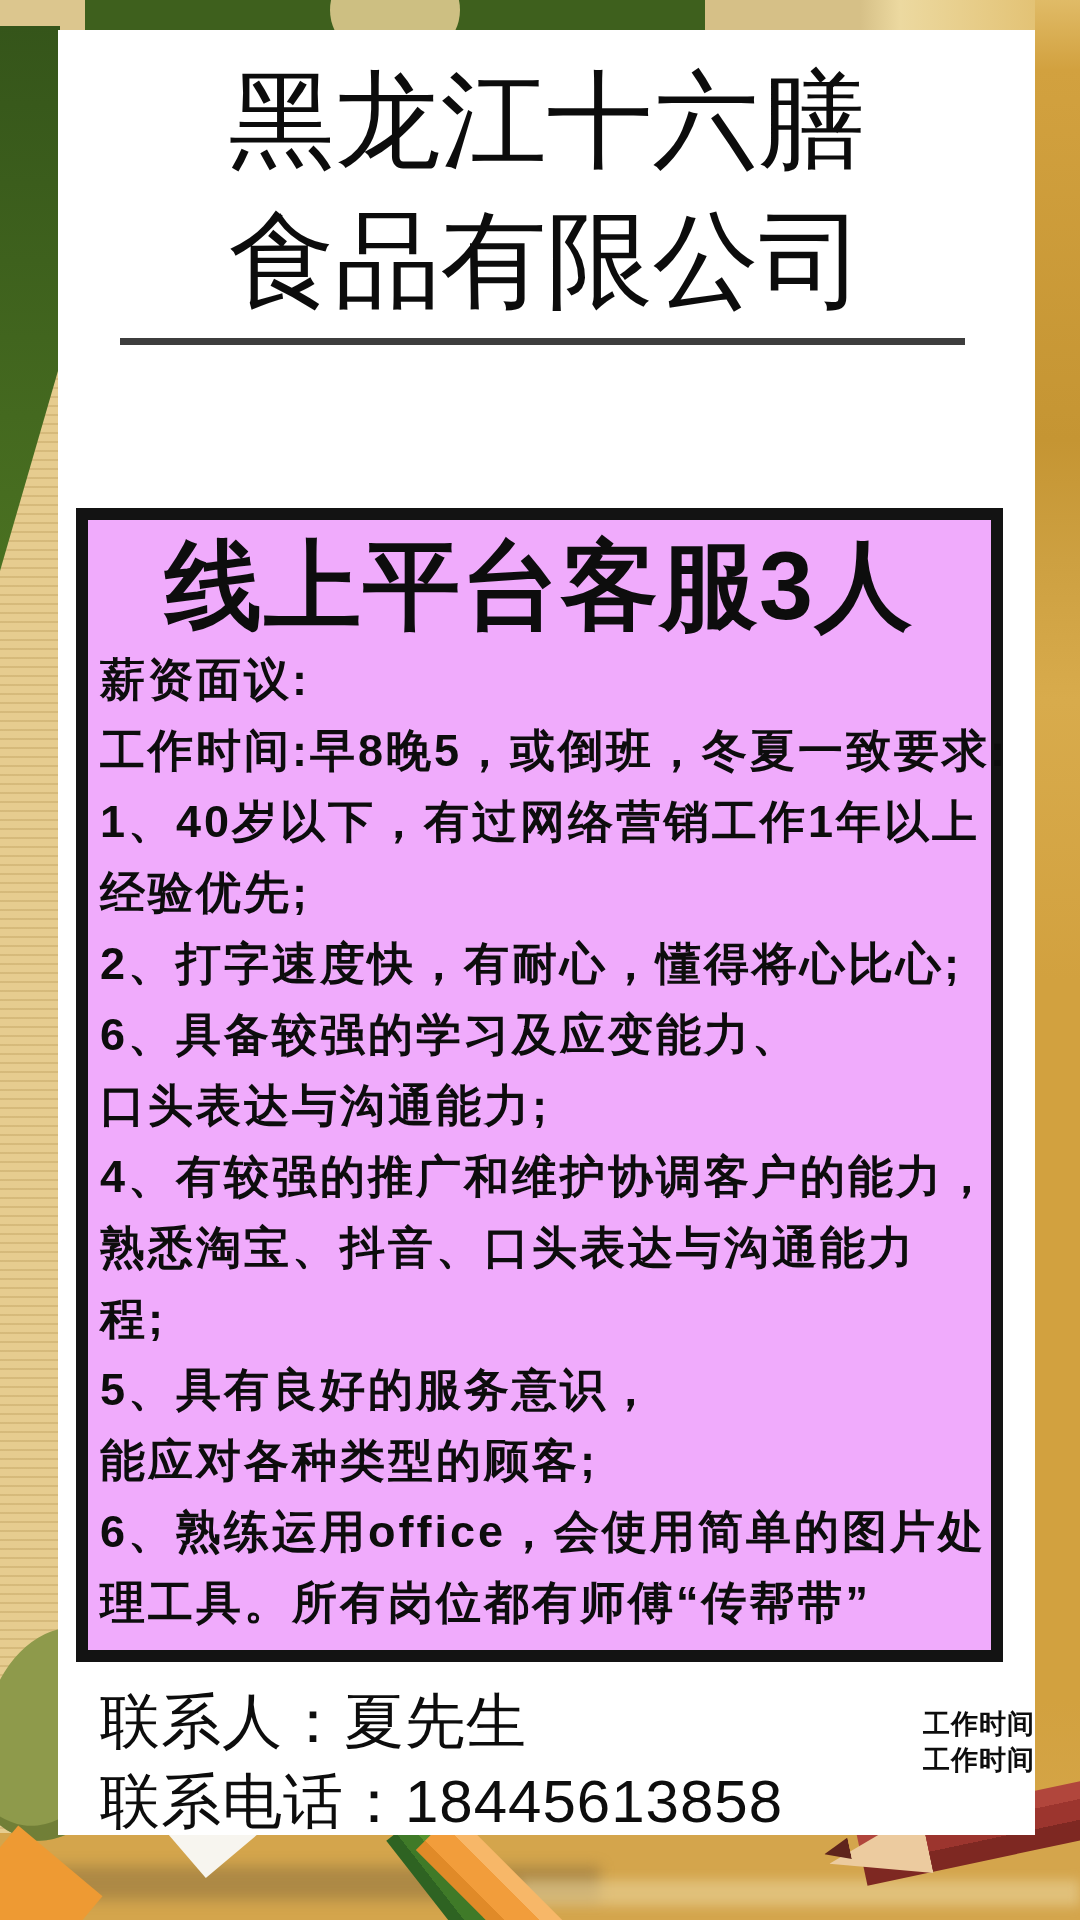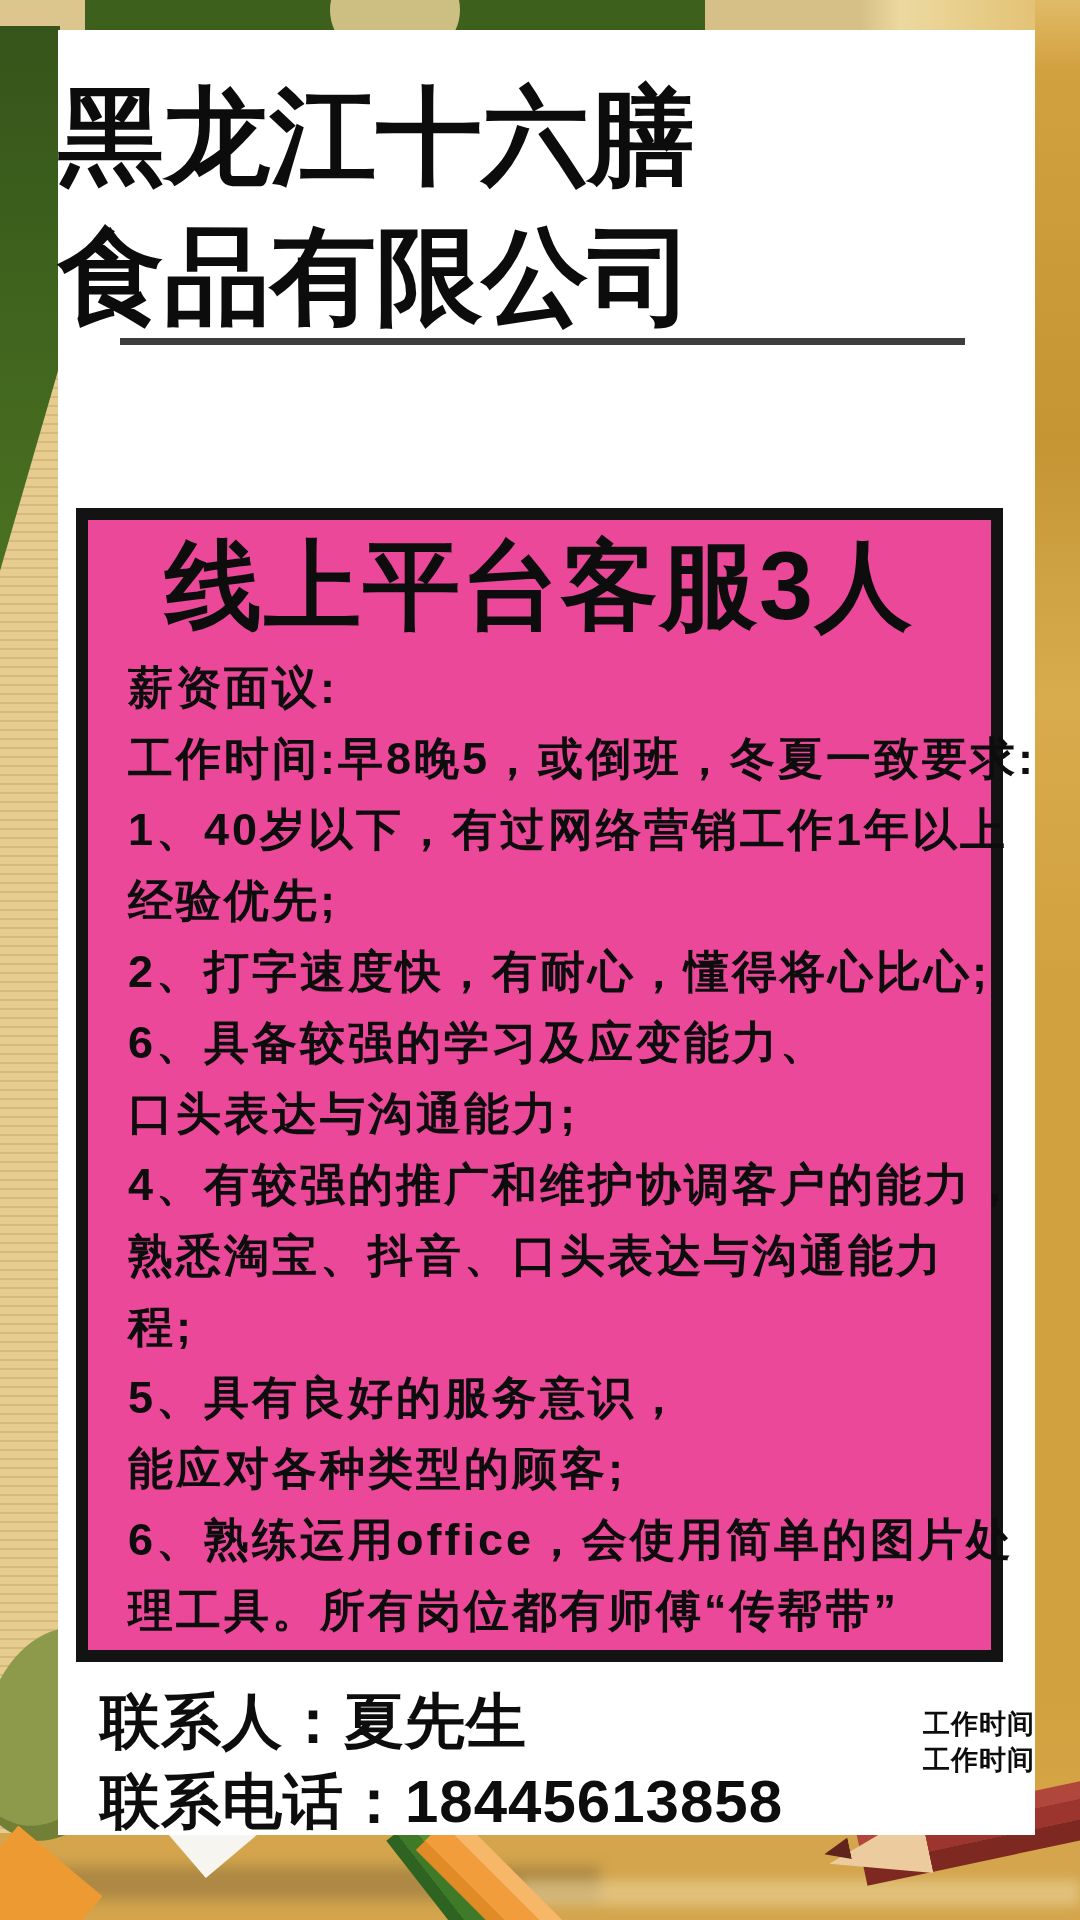--- a/index.html
+++ b/index.html
@@ -42,34 +42,34 @@
     background:linear-gradient(180deg,#b1463c 0 30%,#9c352e 30% 65%,#7e2822 65% 100%);}
   .pencil-red-wood{left:828px;top:1820px;width:100px;height:64px;transform:rotate(-12deg);
     background:#eccb9f;clip-path:polygon(100% 0,100% 100%,0 52%);}
   .pencil-red-lead{left:824px;top:1840px;width:26px;height:22px;transform:rotate(-12deg);
     background:#5f241c;clip-path:polygon(100% 0,100% 100%,0 52%);}
 
   
   .card{left:58px;top:30px;width:977px;height:1805px;background:#ffffff;}
   .card *{position:static;}
 
-  .company-title{position:absolute;left:0;top:36px;width:100%;
-    font-size:106px;line-height:140px;font-weight:700;letter-spacing:0px;color:#0c0c0c;}
+  .company-title{position:absolute;left:0;top:20px;width:100%;text-align:center;
+    font-size:106px;line-height:140px;font-weight:400;letter-spacing:0px;color:#0c0c0c;}
   .divider{position:absolute;left:62px;top:308px;width:845px;height:7px;background:#3d3d3d;}
   .welfare{position:absolute;left:0;top:334px;width:100%;text-align:center;
     font-size:56px;line-height:66px;font-weight:800;letter-spacing:1px;}
 
-  .job-box{position:absolute;left:18px;top:478px;width:927px;height:1154px;border:12px solid #131313;background:#ec4899;}
+  .job-box{position:absolute;left:18px;top:478px;width:927px;height:1154px;border:12px solid #131313;background:#f0abfc;}
   .job-title{position:absolute;left:0;top:10px;width:100%;text-align:center;
     font-size:97px;line-height:112px;font-weight:900;letter-spacing:2px;}
-  .job-body{position:absolute;left:12px;top:132px;width:885px;
-    font-size:45px;line-height:71px;font-weight:700;letter-spacing:3px;white-space:nowrap;margin-left:28px;}
+  .job-body{position:absolute;left:12px;top:124px;width:885px;
+    font-size:45px;line-height:71px;font-weight:700;letter-spacing:3px;white-space:nowrap;}
 
   .contact{position:absolute;left:42px;top:1652px;font-size:60px;line-height:80px;
-    font-weight:700;letter-spacing:1px;white-space:nowrap;}
+    font-weight:400;letter-spacing:1px;white-space:nowrap;}
   .watermark{position:absolute;right:0px;top:1676px;width:200px;text-align:right;
     font-size:27px;line-height:36px;font-weight:700;letter-spacing:1px;}
 </style>
 </head>
 <body>
 
 <div class="stage">
 
   <div class="bg-left"></div>
   <div class="bg-top"></div>

